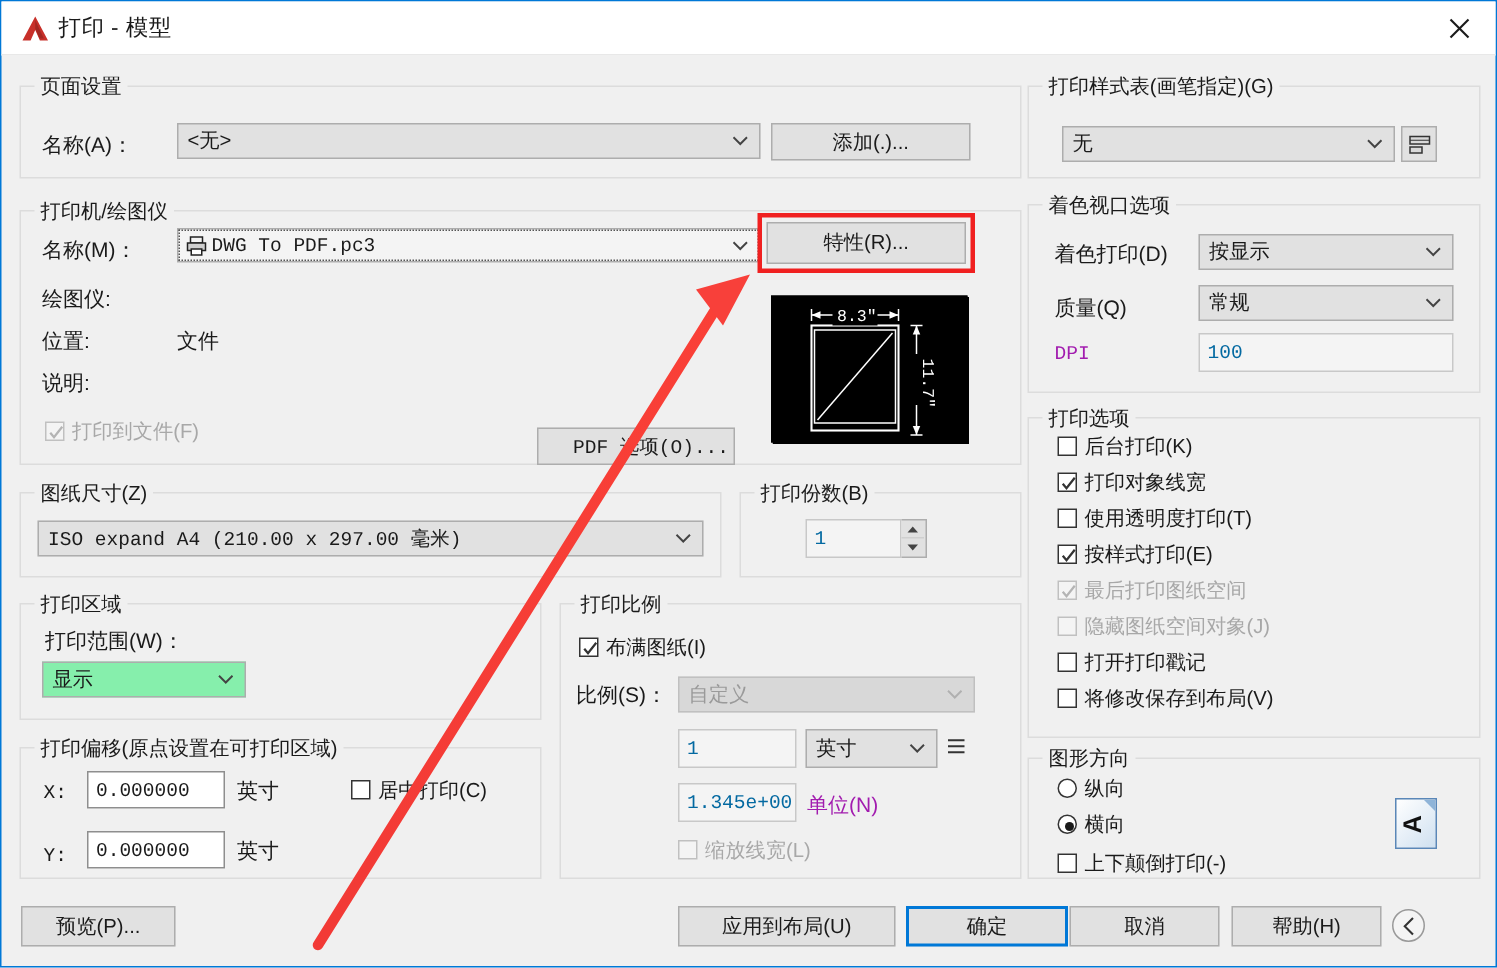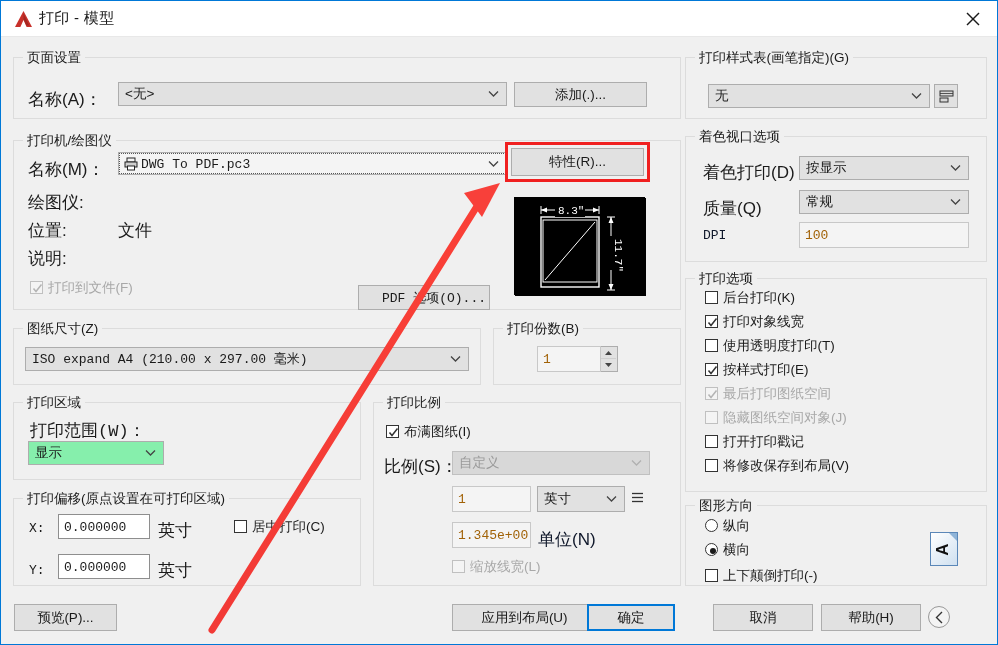--- a/index.html
+++ b/index.html
@@ -55,26 +55,26 @@
     position: absolute; top: -9px; left: 9px;
     background: #f0f0f0;
     padding: 0 4px;
     font-size: 13.5px;
     color: #1a1a1a;
     white-space: nowrap;
   }
 
   .lbl {
     position: absolute;
-    font-size: 17px;
+    font-size: 14px;
     color: #1a1a1a;
     white-space: nowrap;
   }
   .lbl.mono { font-family: "Liberation Mono", monospace; font-size: 13px; }
-  .lbl.dim { color: #0f172a; }
+  .lbl.dim { color: #a21caf; }
 
   
   .combo {
     position: absolute;
     background: #e1e1e1;
     border: 1px solid #adadad;
     font-size: 13px;
     color: #1a1a1a;
     font-family: "Liberation Mono", monospace;
     cursor: pointer;
@@ -99,21 +99,21 @@
     border: 1px solid #8e8e8e;
     font-family: "Liberation Mono", monospace;
     font-size: 13px;
     color: #1a1a1a;
   }
   .txtbox .tval {
     position: absolute; left: 5px; top: 50%;
     transform: translateY(-50%);
     white-space: nowrap; overflow: hidden;
   }
-  .txtbox.disabled { background: #f4f4f4; border-color: #c8c8c8; color: #a16207; }
+  .txtbox.disabled { background: #f4f4f4; border-color: #c8c8c8; color: #0369a1; }
 
   .btn {
     position: absolute;
     background: #e1e1e1;
     border: 1px solid #adadad;
     font-size: 13.5px;
     color: #1a1a1a;
     display: flex; align-items: center; justify-content: center;
     cursor: pointer;
     white-space: nowrap;
@@ -375,21 +375,21 @@
     <div class="half dn">
       <svg width="9" height="6" viewBox="0 0 9 6">
           <polygon points="4.5,5 1,1 8,1" fill="#444"></polygon>
         </svg>
     </div>
   </div>
 
   <div class="group" style="left:12px; top:401px; width:348px; height:78px;">
     <span class="group-title">打印区域</span>
   </div>
-  <span class="lbl" style="left:29px; top:418px;font-family:Liberation Mono, monospace;">打印范围(W)：</span>
+  <span class="lbl" style="left:29px; top:418px;">打印范围(W)：</span>
   <div class="combo cjk" style="left:27px; top:440px; width:136px; height:24px; background:#86efac;">
     <span class="ctext">显示</span>
     <span class="chev">
       <svg width="11" height="7" viewBox="0 0 11 7">
           <polyline points="1,1 5.5,5.5 10,1" fill="none" stroke="#444" stroke-width="1.3"></polyline>
         </svg>
     </span>
   </div>
 
   <div class="group" style="left:12px; top:497px; width:348px; height:88px;">
@@ -578,21 +578,21 @@
     <span class="box"></span>
     <span class="cblabel">上下颠倒打印(-)</span>
   </div>
   <div class="orient-icon" style="left:929px; top:531px;">
     <span class="fold"></span>
     <span class="glyph">A</span>
   </div>
 
   <div class="btn" style="left:13px; top:603px; width:103px; height:27px;">预览(P)...</div>
   <div class="btn" style="left:451px; top:603px; width:145px; height:27px;">应用到布局(U)</div>
-  <div class="btn focus" style="left:586px; top:603px; width:88px; height:27px;">确定</div>
+  <div class="btn focus" style="left:603px; top:603px; width:108px; height:27px;">确定</div>
   <div class="btn" style="left:712px; top:603px; width:100px; height:27px;">取消</div>
   <div class="btn" style="left:820px; top:603px; width:100px; height:27px;">帮助(H)</div>
   <div class="collapse-btn" style="left:927px; top:605px;">
     <span style="position:absolute; left:6px; top:4px;">
       <svg width="9" height="13" viewBox="0 0 9 13">
           <polyline points="7,1 1.5,6.5 7,12" fill="none" stroke="#333" stroke-width="1.4"></polyline>
         </svg>
     </span>
   </div>
 

